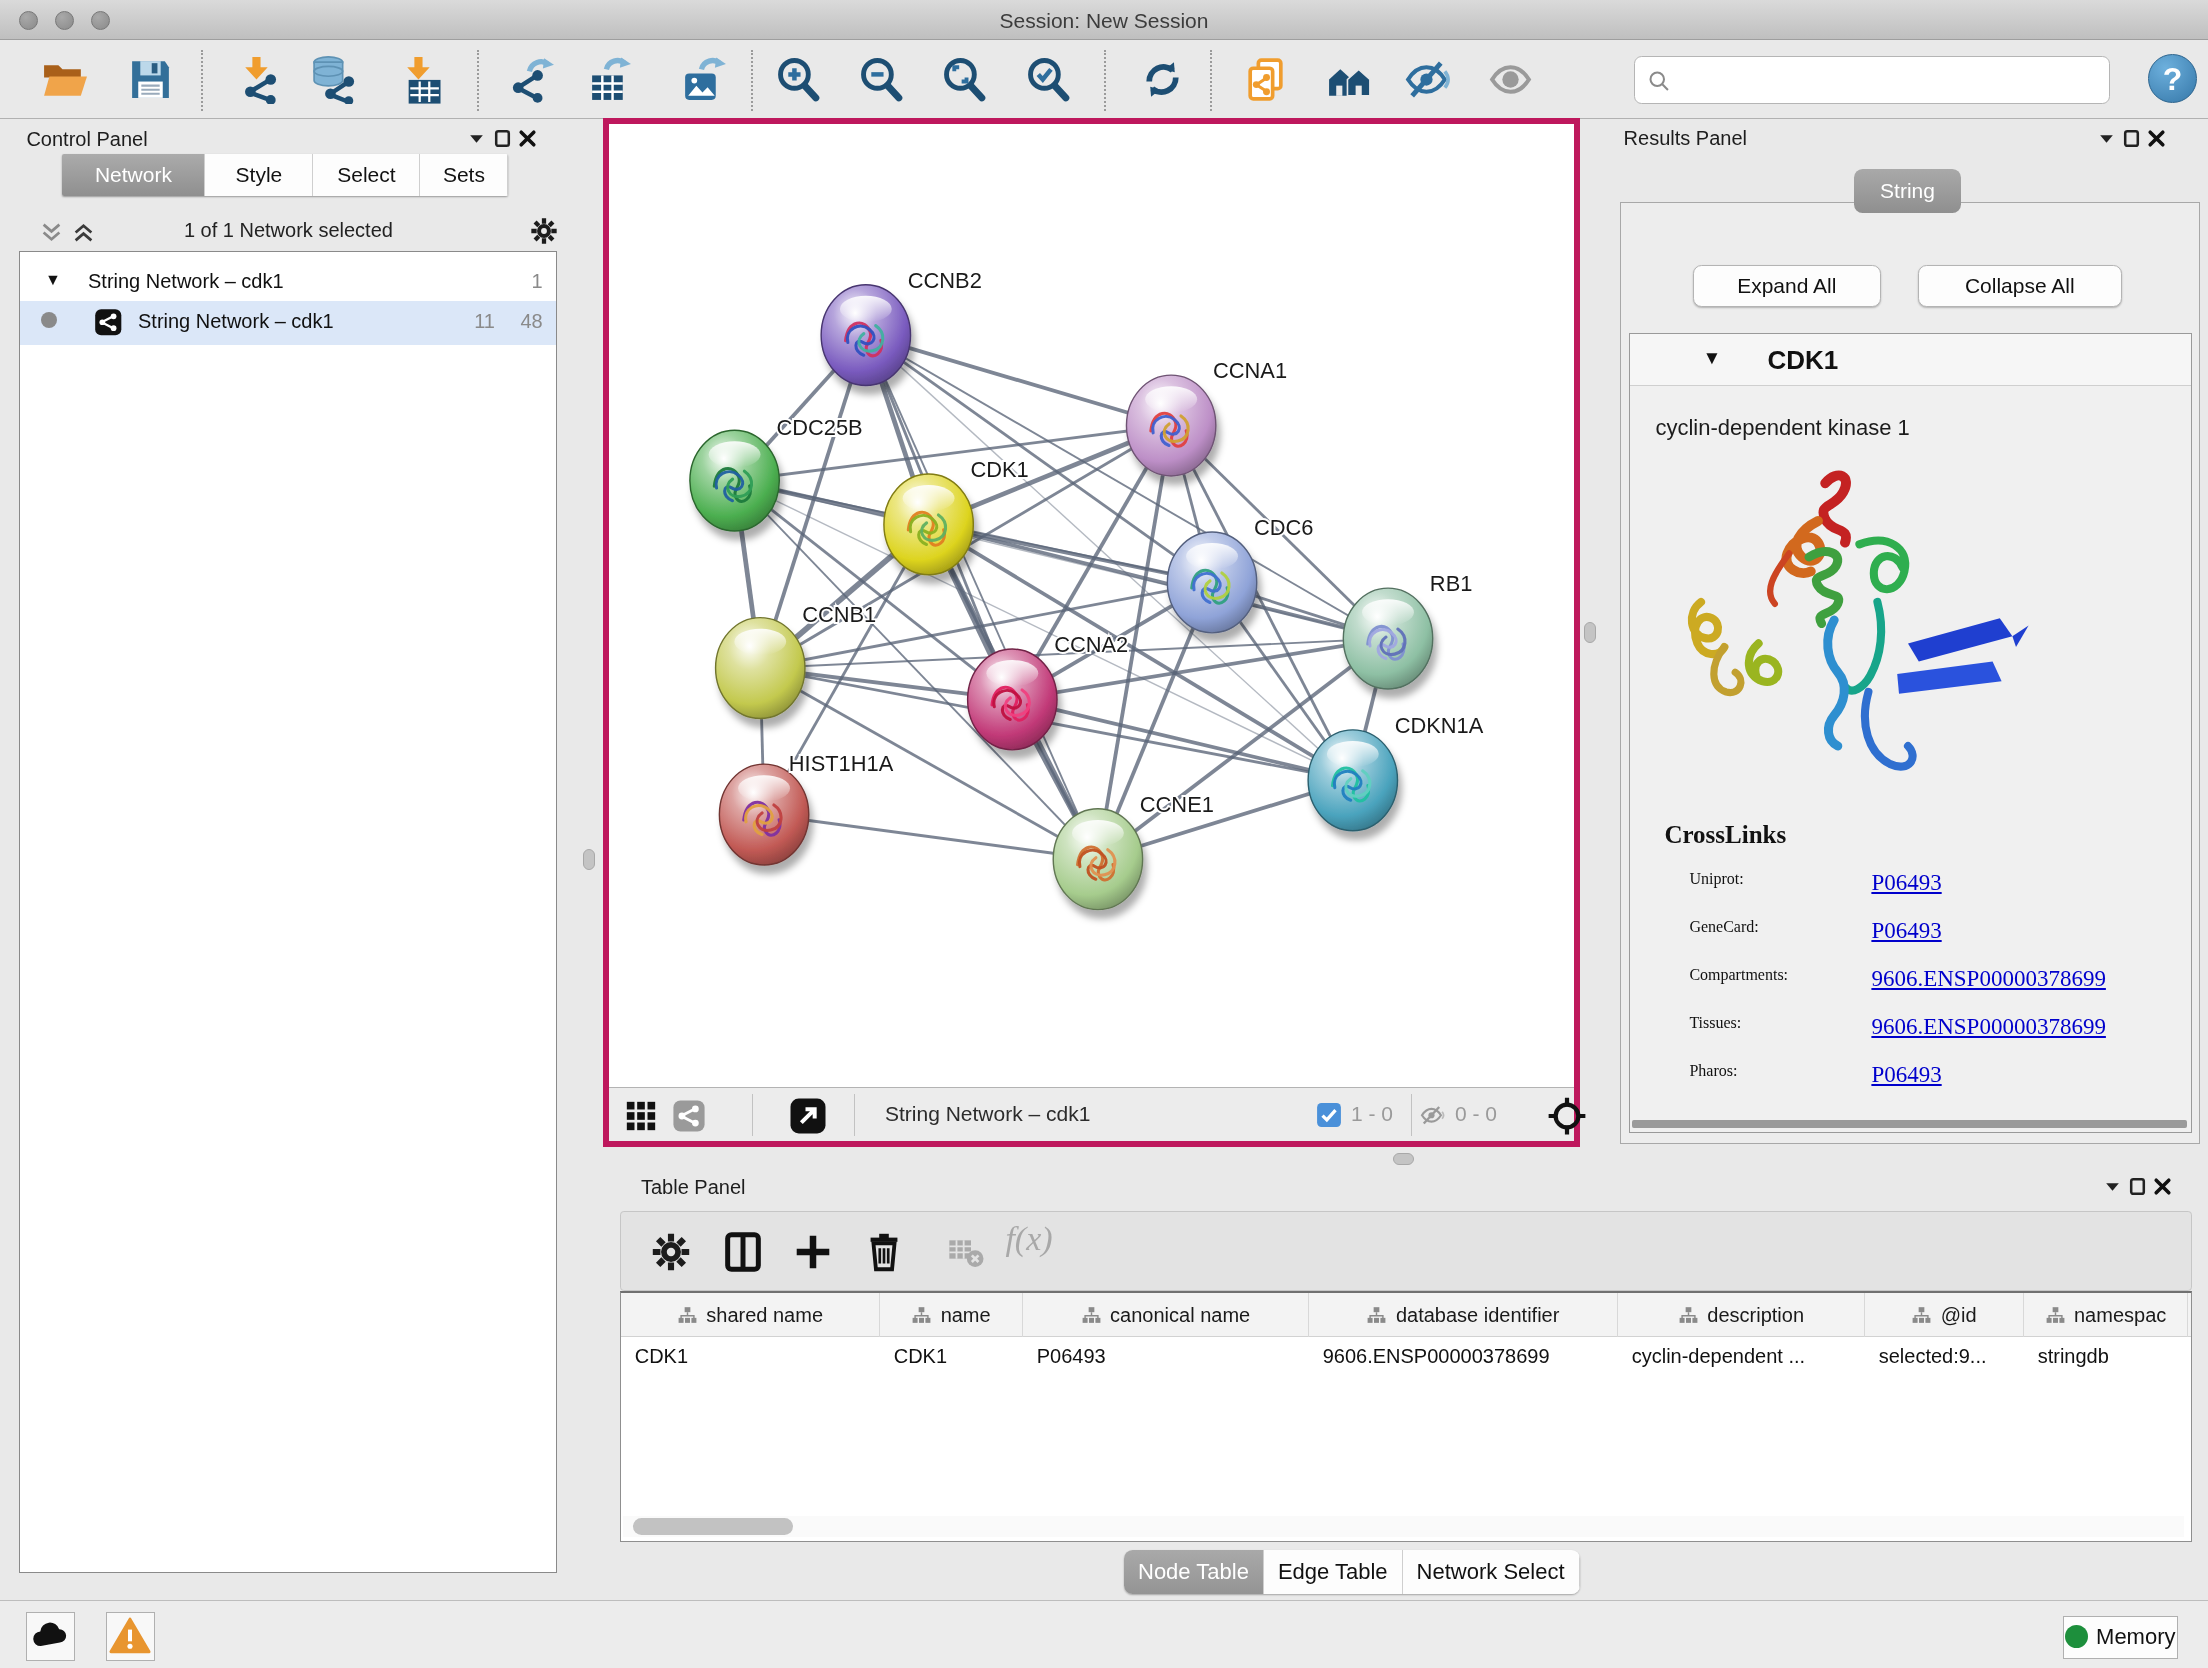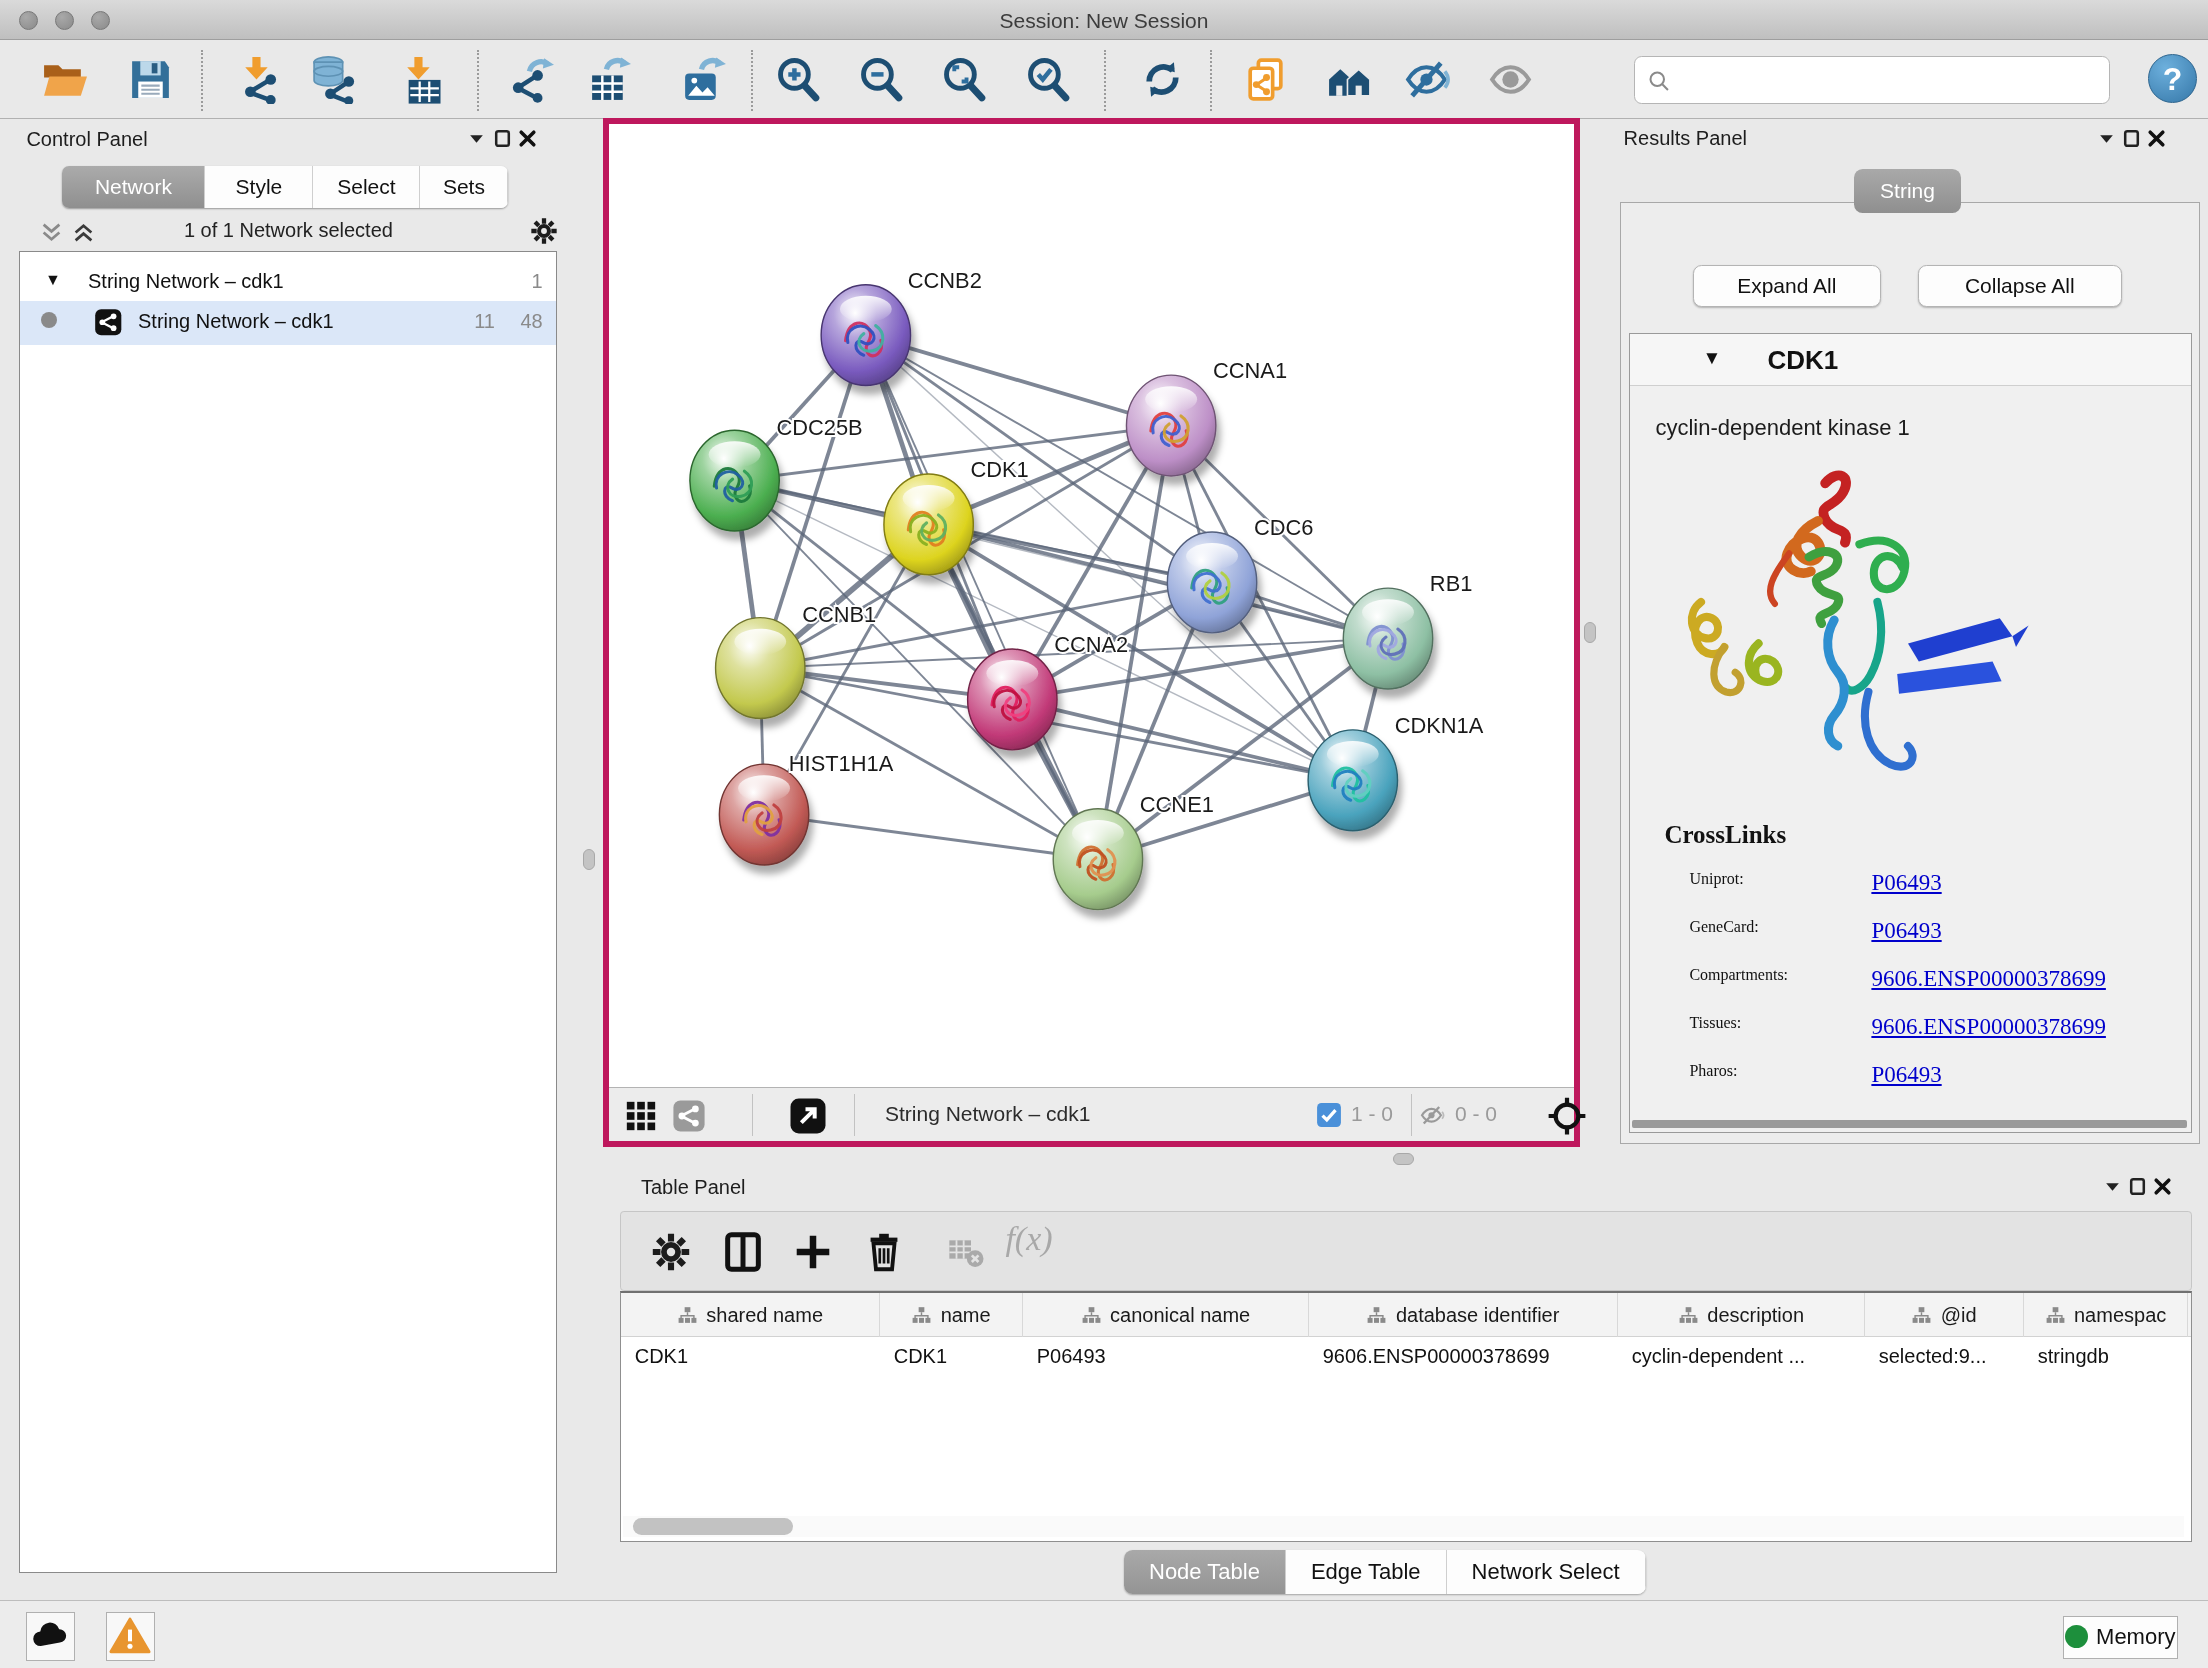--- a/index.html
+++ b/index.html
@@ -25,22 +25,22 @@
   #help-btn { position:absolute; left:2148px; top:13.3px; width:49px; height:49px; border-radius:50%;
     background:radial-gradient(circle at 35% 28%, #6db0dd, #3577a8); border:1px solid #2c648e;
     color:#fff; font-size:32px; font-weight:bold; text-align:center; line-height:48px; cursor:pointer; }
   
   .panel-title { font-size:20px; color:#1d1d1d; }
   .pctrl { display:inline-block; vertical-align:middle; cursor:pointer; }
   
   #control-panel { position:absolute; left:11.4px; top:118px; width:554px; height:1463px; }
   #cp-title { position:absolute; left:15px; top:9.5px; }
   .panel-icons { position:absolute; top:9.5px; }
-  #cp-tabs { position:absolute; left:51px; top:48px; height:42px; display:flex;
-    border-radius:7px; overflow:hidden; box-shadow:0 1px 1.9px rgba(0,0,0,.35); }
+  #cp-tabs { position:absolute; left:51px; top:36px; height:42px; display:flex;
+    border-radius:2px; overflow:hidden; box-shadow:0 1px 1.9px rgba(0,0,0,.35); }
   .seg { height:42px; background:#fdfdfd; color:#111; font-size:21px; text-align:center;
     line-height:42px; border-right:1px solid #cfcfcf; cursor:pointer; }
   .seg.active { background:linear-gradient(#ababab,#8f8f8f); color:#fff; }
   #cp-subhead { position:absolute; left:0; top:93px; width:554px; height:40px; }
   #cp-status { position:absolute; width:100%; text-align:center; top:7.6px; font-size:20px; color:#222; }
   #cp-list { position:absolute; left:7.6px; top:133px; width:538px; height:1322px;
     background:#fff; border:1.9px solid #8a8a8a; }
   .tree-row { position:absolute; left:0; width:100%; height:42px; font-size:20px; color:#111; }
   .tree-row .cnt { position:absolute; color:#8a8a8a; }
   #row-net { background:#dbe7f8; }
@@ -88,21 +88,21 @@
   #tp-header { position:absolute; left:0; top:0; width:100%; height:44px;
     background:#f3f3f3; border-bottom:1px solid #d2d2d2; display:flex; }
   .th { position:relative; height:44px; border-right:1px solid #d8d8d8; font-size:20px; color:#1a1a1a;
     display:flex; align-items:center; justify-content:center; gap:9.5px; cursor:pointer; }
   .tr { position:absolute; left:0; top:44px; width:100%; height:42px; display:flex; }
   .td { height:42px; font-size:20px; color:#111; padding:7.6px 0 0 13.3px; overflow:hidden; white-space:nowrap; }
   #tp-hscroll { position:absolute; left:1.9px; bottom:3.8px; width:1561px; height:21px; background:#fafafa; }
   #tp-thumb { position:absolute; left:9.5px; top:1.9px; width:160px; height:17px; background:#c2c2c2; border-radius:8.6px; }
   #tp-tabs { position:absolute; left:515px; top:385px; height:44px; display:flex;
     border-radius:8.6px; overflow:hidden; box-shadow:0 1px 1.9px rgba(0,0,0,.3); }
-  .tp-tab { height:56px; padding:0 25px; background:#fdfdfd; color:#111; font-size:22px;
+  .tp-tab { height:56px; padding:0 14px; background:#fdfdfd; color:#111; font-size:22px;
     line-height:44px; border-right:1px solid #cfcfcf; cursor:pointer; }
   .tp-tab.active { background:linear-gradient(#a9a9a9,#8e8e8e); color:#fff; }
   
   #statusbar { position:absolute; left:0; top:1600px; width:2208px; height:68px;
     background:#ececec; border-top:1.9px solid #bdbdbd; }
   .sb-btn { position:absolute; top:10.5px; width:49px; height:49px; background:#f8f8f8;
     border:1.9px solid #b0b0b0; cursor:pointer; }
   #memory-btn { position:absolute; left:2063px; top:15px; width:115px; height:43px; background:#fdfdfd;
     border:1.9px solid #b0b0b0; font-size:22px; color:#111; text-align:center; line-height:39px; cursor:pointer; }
   #memory-btn .dot { display:inline-block; width:23px; height:23px; border-radius:50%;

